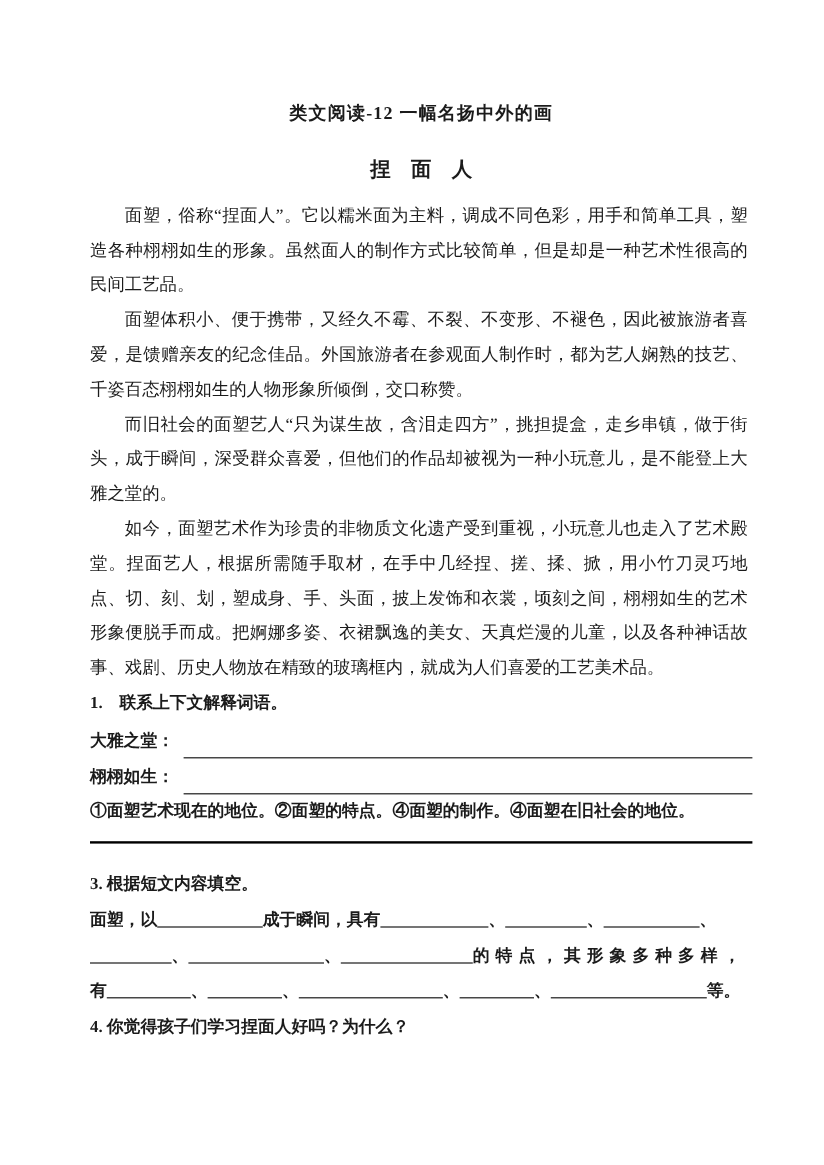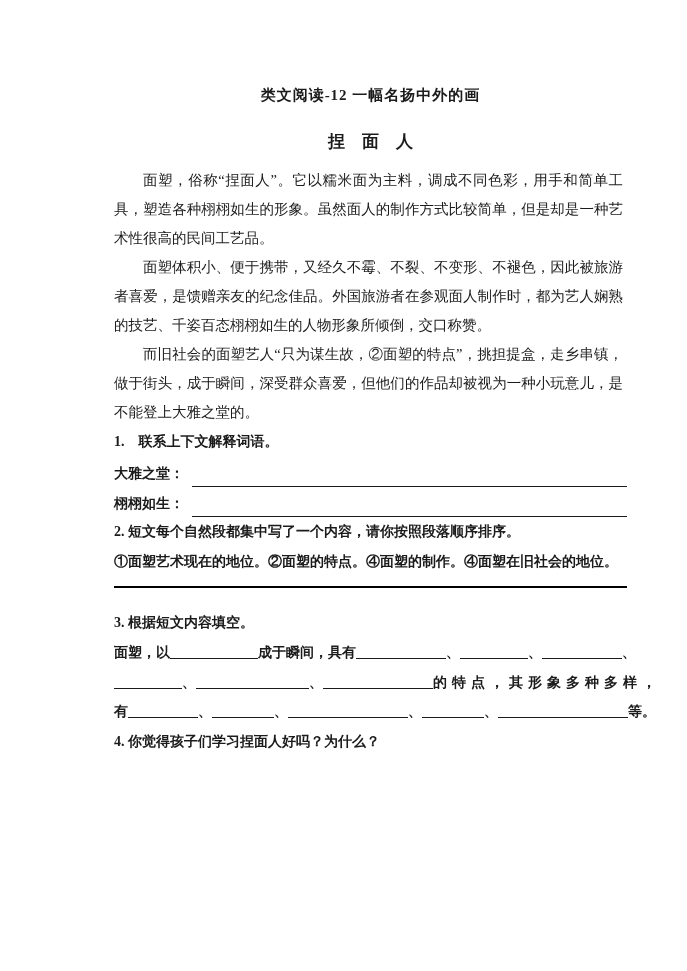--- a/index.html
+++ b/index.html
@@ -7,21 +7,21 @@
     position: relative;
     width: 687px;
     height: 971px;
     background: #ffffff;
     color: #1b1b1b;
     font-family: "Liberation Serif", serif;
     overflow: hidden;
     box-sizing: border-box;
   }
   .doc {
-    padding: 84px 60px 0 114px;
+    padding: 84px 60px 0 75px;
     box-sizing: border-box;
   }
   .title {
     margin: 0;
     text-align: center;
     font-size: 15px;
     font-weight: bold;
     line-height: 22px;
     letter-spacing: 1px;
   }
@@ -81,37 +81,37 @@
 
 <div class="page">
   <div class="doc">
 
     <h1 class="title">类文阅读-12 一幅名扬中外的画</h1>
     <h2 class="subtitle">捏　面　人</h2>
 
     <div class="article">
       <p>面塑，俗称“捏面人”。它以糯米面为主料，调成不同色彩，用手和简单工具，塑造各种栩栩如生的形象。虽然面人的制作方式比较简单，但是却是一种艺术性很高的民间工艺品。</p>
       <p>面塑体积小、便于携带，又经久不霉、不裂、不变形、不褪色，因此被旅游者喜爱，是馈赠亲友的纪念佳品。外国旅游者在参观面人制作时，都为艺人娴熟的技艺、千姿百态栩栩如生的人物形象所倾倒，交口称赞。</p>
-      <p>而旧社会的面塑艺人“只为谋生故，②面塑的特点”，挑担提盒，走乡串镇，做于街头，成于瞬间，深受群众喜爱，但他们的作品却被视为一种小玩意儿，是不能登上大雅之堂的。</p>
+      <p>而旧社会的面塑艺人“只为谋生故，含泪走四方”，挑担提盒，走乡串镇，做于街头，成于瞬间，深受群众喜爱，但他们的作品却被视为一种小玩意儿，是不能登上大雅之堂的。</p>
+      <p>如今，面塑艺术作为珍贵的非物质文化遗产受到重视，小玩意儿也走入了艺术殿堂。捏面艺人，根据所需随手取材，在手中几经捏、搓、揉、掀，用小竹刀灵巧地点、切、刻、划，塑成身、手、头面，披上发饰和衣裳，顷刻之间，栩栩如生的艺术形象便脱手而成。把婀娜多姿、衣裙飘逸的美女、天真烂漫的儿童，以及各种神话故事、戏剧、历史人物放在精致的玻璃框内，就成为人们喜爱的工艺美术品。</p>
     </div>
 
     <div class="questions">
 
       <div class="q-label">1.　联系上下文解释词语。</div>
 
       <div class="term-row">
         <span class="term">大雅之堂：</span>
         <span class="fill"></span>
       </div>
       <div class="term-row">
         <span class="term">栩栩如生：</span>
         <span class="fill"></span>
       </div>
 
-      <div class="q-label">2. 短文每个自然段都集中写了一个内容，请你按照段落顺序排序。</div>
       <div class="options-row">
         <span>①面塑艺术现在的地位。②面塑的特点。④面塑的制作。</span><span class="opt-right">④面塑在旧社会的地位。</span>
       </div>
 
       <div class="answer-space"></div>
       <hr class="divider">
 
       <div class="q-label q3-label">3. 根据短文内容填空。</div>
 
       <div class="fill-line">

